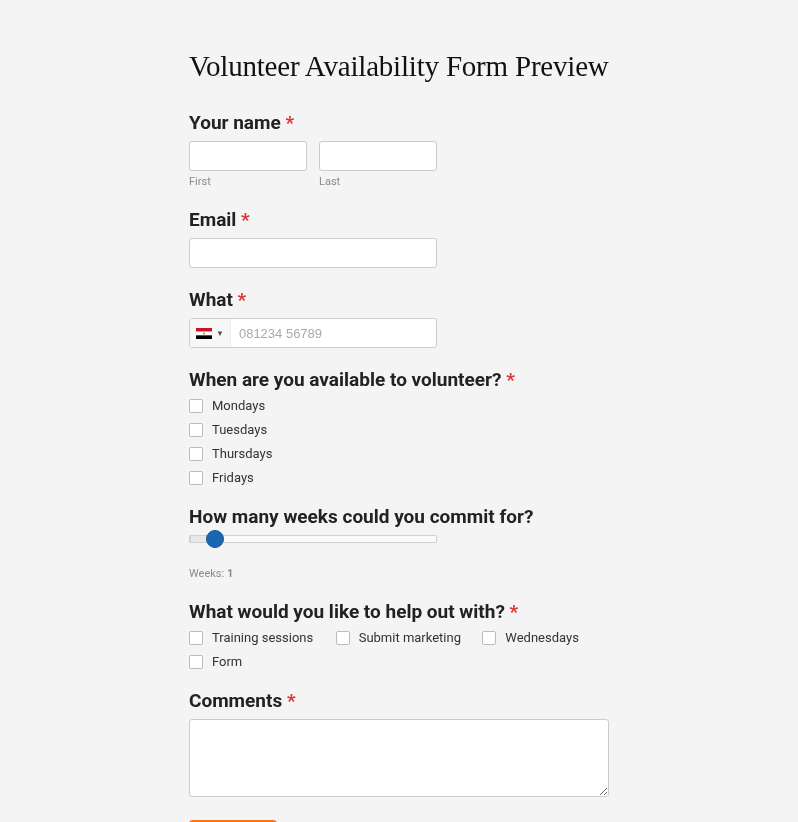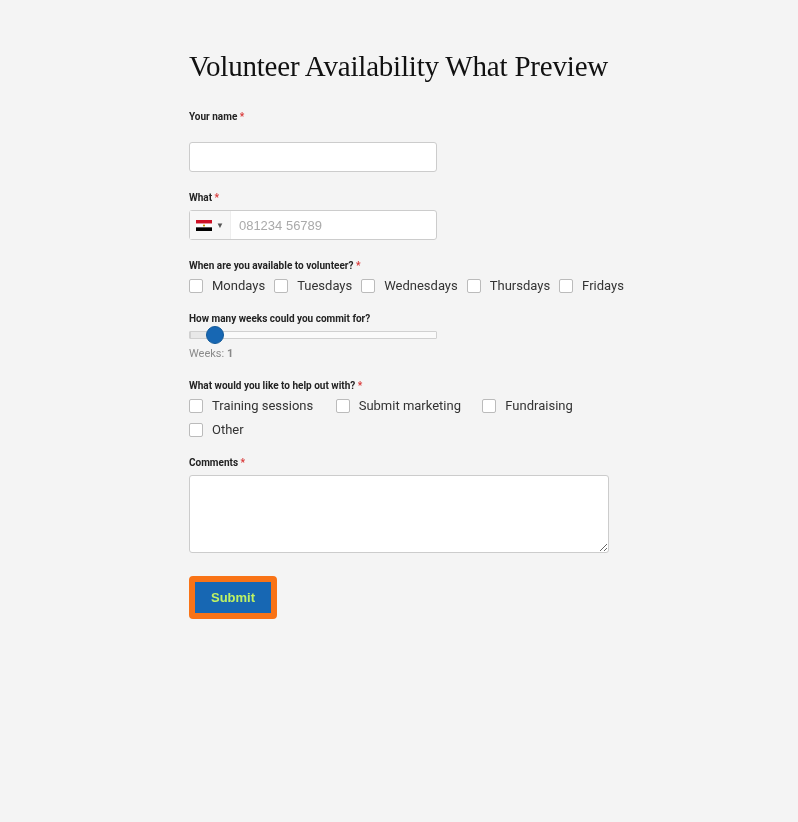--- a/index.html
+++ b/index.html
@@ -20,21 +20,21 @@
       font-size: 29px;
       color: #111;
       margin-bottom: 28px;
       letter-spacing: -0.2px;
     }
     .field {
       margin-bottom: 20px;
     }
     .field-label {
       font-weight: 700;
-      font-size: 10px;
+      font-size: 19px;
       color: #222;
       display: block;
       margin-bottom: 7px;
     }
     .required {
       color: #d93636;
       font-weight: 700;
     }
     .name-row {
       display: flex;
@@ -100,20 +100,21 @@
       padding: 0 8px;
       font-size: 13px;
       color: #737373;
       background: transparent;
     }
     .phone-field::placeholder {
       color: #aaa;
     }
     .checkbox-list {
       display: flex;
+      flex-direction: column;
       gap: 9px;
       margin-top: 4px;
     }
     .checkbox-2col {
       display: grid;
       grid-template-columns: 1fr 1fr 1fr;
       column-gap: 20px;
       row-gap: 9px;
       margin-top: 4px;
       width: 420px;
@@ -165,21 +166,21 @@
       border-radius: 50%;
       background: #1767b3;
       border: 1px solid #135a99;
       top: -6px;
       left: calc(10% - 9px);
       cursor: grab;
     }
     .slider-label {
       font-size: 11px;
       color: #8a8a8a;
-      margin-top: 8px;
+      margin-top: 24px;
     }
     .slider-label b {
       font-weight: 700;
       color: #888;
     }
     .textarea {
       width: 420px;
       height: 78px;
       border: 1px solid #ccc;
       border-radius: 3px;
@@ -197,32 +198,46 @@
       padding: 8px 16px;
       font-size: 13px;
       font-weight: 700;
       cursor: pointer;
     }
   </style>
 </head>
 <body>
 
 <div class="container">
-  <h1>Volunteer Availability What Preview</h1>
+  <h1>Volunteer Availability Form Preview</h1>
 
   
   <div class="field">
     <label class="field-label">
       <span>Your name</span>
       <span class="required">*</span>
     </label>
-  </div>
-
-  
-  <div class="field">
+    <div class="name-row">
+      <div class="name-col">
+        <input type="text" class="text-input" style="">
+        <span class="sublabel">First</span>
+      </div>
+      <div class="name-col">
+        <input type="text" class="text-input" style="">
+        <span class="sublabel">Last</span>
+      </div>
+    </div>
+  </div>
+
+  
+  <div class="field">
+    <label class="field-label">
+      <span>Email</span>
+      <span class="required">*</span>
+    </label>
     <input type="text" class="text-input email-input" style="">
   </div>
 
   
   <div class="field">
     <label class="field-label">
       <span>What</span>
       <span class="required">*</span>
     </label>
     <div class="phone-wrap">
@@ -249,24 +264,20 @@
       <div class="checkbox-row">
         <span class="cbox"></span>
         <span class="cb-label">Mondays</span>
       </div>
       <div class="checkbox-row">
         <span class="cbox"></span>
         <span class="cb-label">Tuesdays</span>
       </div>
       <div class="checkbox-row">
         <span class="cbox"></span>
-        <span class="cb-label">Wednesdays</span>
-      </div>
-      <div class="checkbox-row">
-        <span class="cbox"></span>
         <span class="cb-label">Thursdays</span>
       </div>
       <div class="checkbox-row">
         <span class="cbox"></span>
         <span class="cb-label">Fridays</span>
       </div>
     </div>
   </div>
 
   
@@ -294,25 +305,25 @@
       <div class="checkbox-row">
         <span class="cbox"></span>
         <span class="cb-label">Training sessions</span>
       </div>
       <div class="checkbox-row">
         <span class="cbox"></span>
         <span class="cb-label">Submit marketing</span>
       </div>
       <div class="checkbox-row">
         <span class="cbox"></span>
-        <span class="cb-label">Fundraising</span>
-      </div>
-      <div class="checkbox-row">
-        <span class="cbox"></span>
-        <span class="cb-label">Other</span>
+        <span class="cb-label">Wednesdays</span>
+      </div>
+      <div class="checkbox-row">
+        <span class="cbox"></span>
+        <span class="cb-label">Form</span>
       </div>
     </div>
   </div>
 
   
   <div class="field">
     <label class="field-label">
       <span>Comments</span>
       <span class="required">*</span>
     </label>

